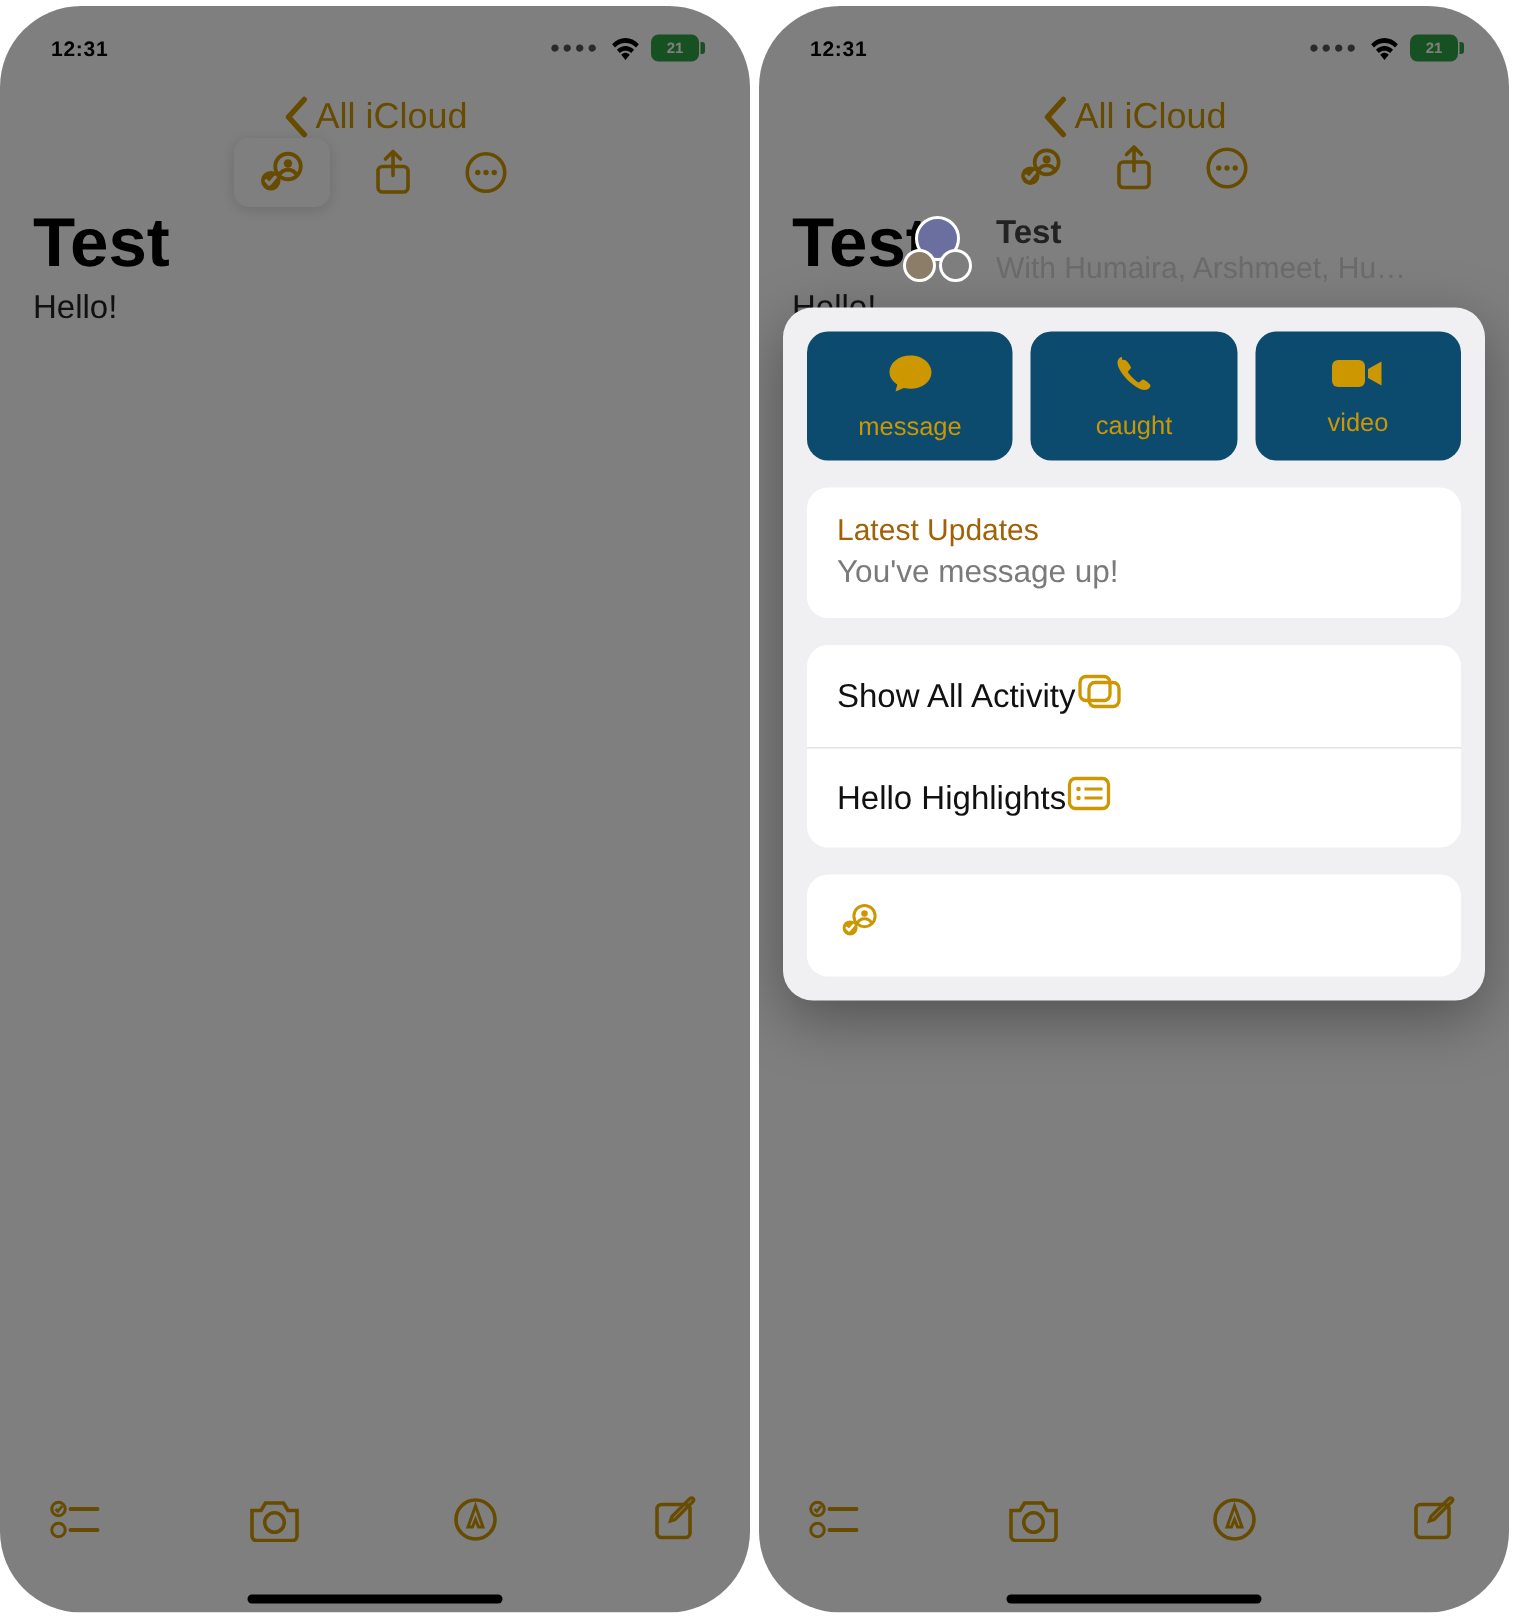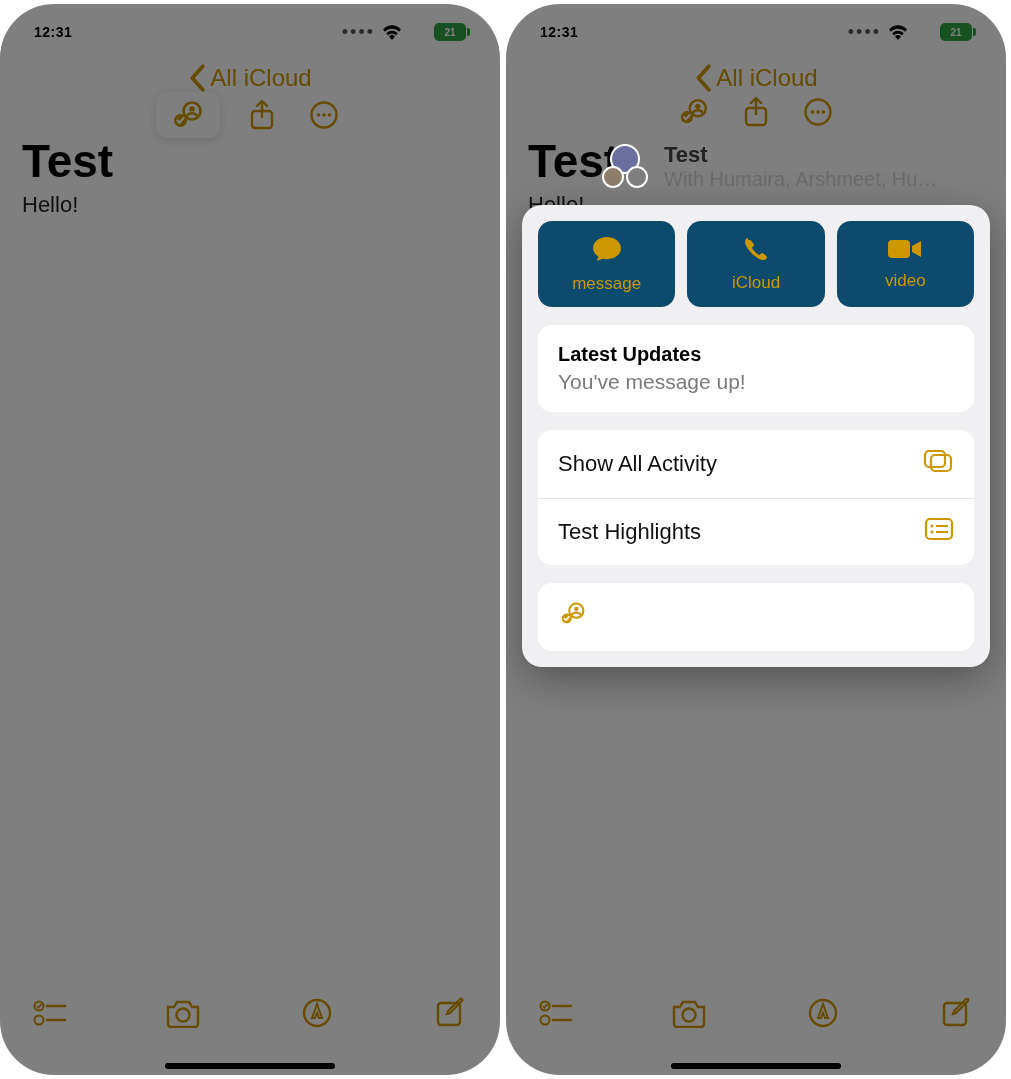--- a/index.html
+++ b/index.html
@@ -8,21 +8,21 @@
   .phone { position: relative; width: 500px; height: 1071px; border-radius: 54px; background: #ffffff; overflow: hidden; margin-top: 4px; }
   .phone .dim { position: absolute; inset: 0; background: rgba(0,0,0,0.50); z-index: 10; pointer-events: none; }
   .phone-right .dim { background: rgba(0,0,0,0.50); z-index: 20; pointer-events: none; }
 
   
   .status { position: absolute; top: 0; left: 0; right: 0; height: 56px; display: flex; align-items: center; justify-content: space-between; padding: 0 34px; z-index: 5; }
   .status .time { font-size: 14px; font-weight: 700; letter-spacing: 0.5px; }
   .status .right { display: flex; align-items: center; gap: 6px; }
   .dots { font-size: 18px; letter-spacing: 2px; color: #555; }
   .wifi svg, .battery { display: block; }
-  .battery { width: 32px; height: 18px; border-radius: 5px; background: #2ea043; color:#fff; font-size:10px; font-weight:700; display:flex; align-items:center; justify-content:center; position:relative;margin-left:25px; }
+  .battery { width: 32px; height: 18px; border-radius: 5px; background: #2ea043; color:#fff; font-size:10px; font-weight:700; display:flex; align-items:center; justify-content:center; position:relative; }
   .battery::after { content:""; position:absolute; right:-4px; top:5px; width:3px; height:8px; background:#2ea043; border-radius:0 2px 2px 0; }
 
   
   .nav { position: absolute; top: 60px; left: 0; right: 0; height: 56px; display:flex; align-items:center; padding: 0 14px; z-index:5;flex-direction:column; }
   .nav .back { display:flex; align-items:center; color:#cc9700; font-size:24px; flex:1; }
   .nav .back .chev { width:18px; height:28px; }
   .nav .icons { display:flex; align-items:center; gap:22px; }
   .nav .iconwrap { width:40px; height:40px; display:flex; align-items:center; justify-content:center; }
   .nav .iconwrap.highlight { background:#fff; border-radius:10px; padding: 6px 10px; width:64px; height:46px; position:relative; z-index:50; box-shadow: 0 2px 10px rgba(0,0,0,.15); }
   .accent { color:#cc9700; }
@@ -49,25 +49,25 @@
   .pop-header-text .t { font-size:22px; font-weight:700; white-space:nowrap; }
   .pop-header-text .s { font-size:20px; color:#6a6a6a; white-space:nowrap; overflow:hidden; text-overflow:ellipsis; max-width: 300px; }
 
   .sheet { background:#f0f0f2; border-radius:20px; margin: 0 16px; padding: 16px; box-shadow: 0 12px 40px rgba(0,0,0,0.35); }
   .comm-row { display:flex; gap:12px; }
   .comm { flex:1; background:#0c4a6e; border-radius:14px; height:86px; display:flex; flex-direction:column; align-items:center; justify-content:center; gap:6px; }
   .comm span.label { font-size:17px; color:#cc9700; font-weight:500; }
   .comm .ic { color:#cc9700; }
 
   .card { background:#fff; border-radius:14px; margin-top:18px; padding: 18px 20px; }
-  .card .h { font-size:20px; font-weight:700; color:#000000; }
+  .card .h { font-size:20px; font-weight:400; color:#a16207; }
   .card .b { font-size:21px; color:#7a7a7a; margin-top:4px; }
 
   .list { background:#fff; border-radius:14px; margin-top:18px; }
-  .row { display:flex; align-items:center; justify-content:space-between; padding: 18px 20px; font-size:22px; color:#111; }
+  .row { display:flex; align-items:center; padding: 18px 20px; font-size:22px; color:#111; }
   .row + .row { border-top:1px solid #e4e4e6; }
   .row .ricon { color:#cc9700; }
 
 </style>
 </head>
 <body>
 
 <div class="stage">
 
   <div class="phone phone-left">
@@ -268,21 +268,21 @@
                 </svg>
             </span>
             <span class="label">message</span>
           </div>
           <div class="comm">
             <span class="ic">
               <svg width="28" height="28" viewBox="0 0 28 28">
                   <path d="M6 3c-1 0-3 1-3 4 0 6 12 18 18 18 3 0 4-2 4-3 0-1-4-4-5-4s-2 2-3 2-7-6-7-7 2-2 2-3-3-5-4-5c-.5 0-1-.1-2-.1z" fill="#cc9700"></path>
                 </svg>
             </span>
-            <span class="label">iCloud</span>
+            <span class="label">caught</span>
           </div>
           <div class="comm">
             <span class="ic">
               <svg width="38" height="24" viewBox="0 0 38 24">
                   <rect x="2" y="3" width="22" height="18" rx="4" fill="#cc9700"></rect>
                   <path d="M26 9l9-5v16l-9-5z" fill="#cc9700"></path>
                 </svg>
             </span>
             <span class="label">video</span>
           </div>
@@ -297,21 +297,21 @@
           <div class="row">
             <span>Show All Activity</span>
             <span class="ricon">
               <svg width="32" height="26" viewBox="0 0 32 26">
                   <rect x="3" y="3" width="20" height="16" rx="4" fill="none" stroke="#cc9700" stroke-width="2.2"></rect>
                   <rect x="9" y="7" width="20" height="16" rx="4" fill="none" stroke="#cc9700" stroke-width="2.2"></rect>
                 </svg>
             </span>
           </div>
           <div class="row">
-            <span>Test Highlights</span>
+            <span>Hello Highlights</span>
             <span class="ricon">
               <svg width="30" height="24" viewBox="0 0 30 24">
                   <rect x="2" y="2" width="26" height="20" rx="4" fill="none" stroke="#cc9700" stroke-width="2.2"></rect>
                   <circle cx="8" cy="9" r="1.5" fill="#cc9700"></circle>
                   <line x1="12" y1="9" x2="24" y2="9" stroke="#cc9700" stroke-width="2"></line>
                   <circle cx="8" cy="15" r="1.5" fill="#cc9700"></circle>
                   <line x1="12" y1="15" x2="24" y2="15" stroke="#cc9700" stroke-width="2"></line>
                 </svg>
             </span>
           </div>

